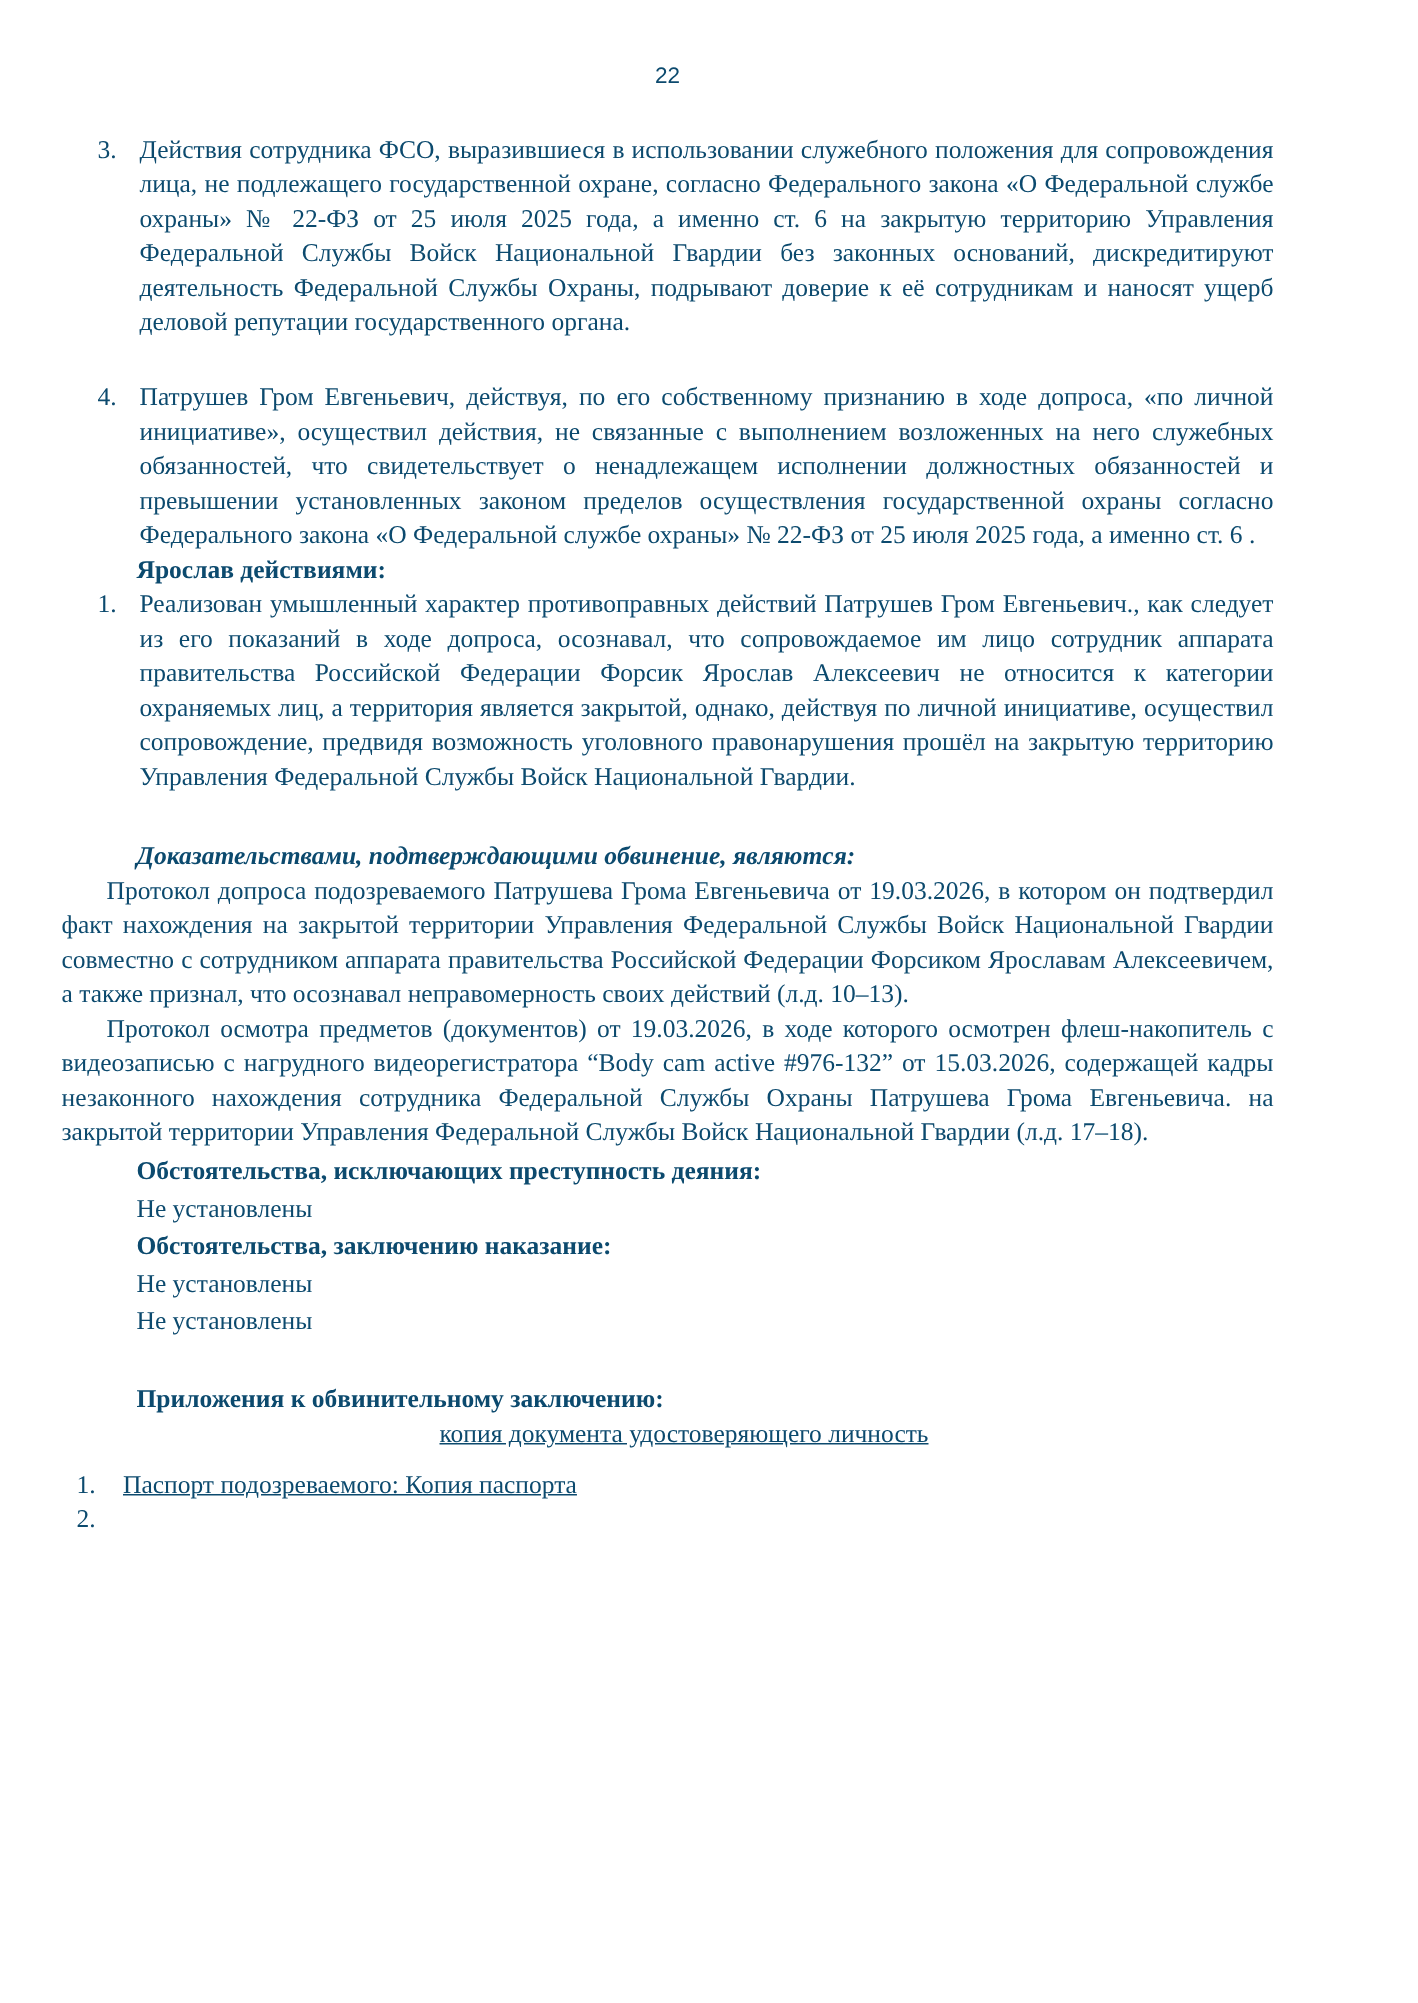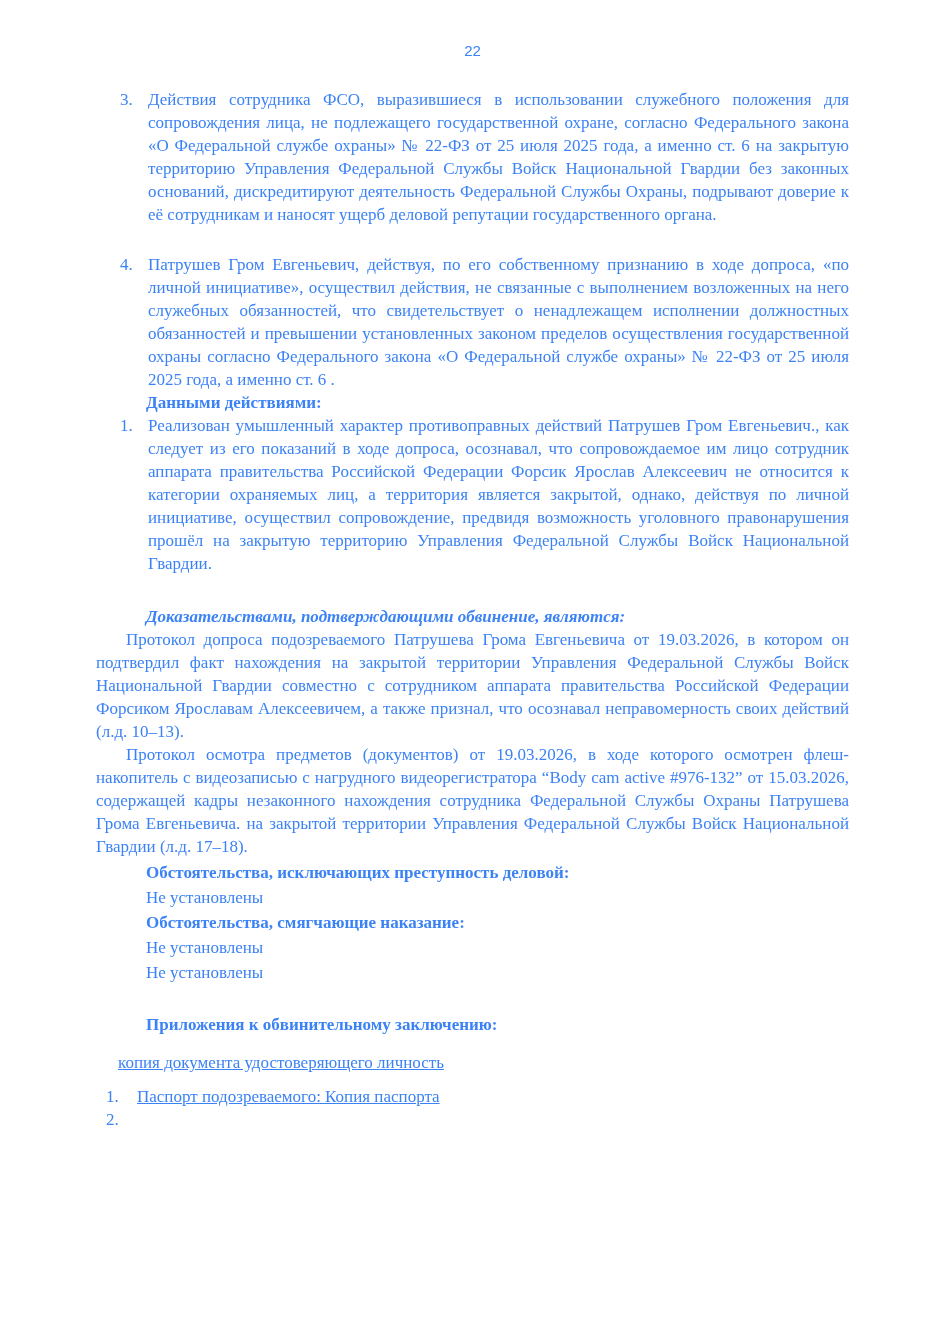--- a/index.html
+++ b/index.html
@@ -2,24 +2,24 @@
 <html><head>
 <meta charset="utf-8">
 <style>
   html, body { margin: 0; padding: 0; background: #ffffff; }
   .page {
     position: relative;
     width: 945px;
     height: 1335px;
     box-sizing: border-box;
     background: #ffffff;
-    color: #3b82f6;
+    color: #0c4a6e;
     font-family: "Liberation Serif", "DejaVu Serif", serif;
     font-size: 17px;
-    padding: 42px 96px 0 96px;
+    padding: 42px 96px 0 41px;
     overflow: hidden;
   }
   .page-number {
     font-family: "Liberation Sans", "DejaVu Sans", sans-serif;
     font-size: 15px;
     line-height: 17px;
     text-align: center;
   }
   
   .num-item {
@@ -44,23 +44,23 @@
     text-indent: 30px;
     line-height: 23px;
   }
   
   .circumstances { margin-top: 2px; line-height: 25px; }
   .circ-heading { font-weight: bold; padding-left: 50px; }
   .circ-value { padding-left: 50px; }
   
   #attachments-heading { margin-top: 28px; }
   .attach-sub {
-    margin-top: 15px;
     padding-left: 22px;
     line-height: 23px;
+    text-align: center;
   }
   .attach-sub .underlined { text-decoration: underline; }
   .attach-list { margin-top: 11px; }
   .attach-item {
     position: relative;
     padding-left: 41px;
     line-height: 23px;
   }
   .attach-item > .num { position: absolute; left: 10px; top: 0; }
   .attach-item > .text { text-decoration: underline; text-align: center; }
@@ -75,36 +75,36 @@
   <div class="num-item" id="finding-3">
     <span class="num">3.</span>
     <span>Действия сотрудника ФСО, выразившиеся в использовании служебного положения для сопровождения лица, не подлежащего государственной охране, согласно Федерального закона «О Федеральной службе охраны» № 22-ФЗ от 25 июля 2025 года, а именно ст. 6  на закрытую территорию Управления Федеральной Службы Войск Национальной Гвардии  без законных оснований, дискредитируют деятельность Федеральной Службы Охраны, подрывают доверие к её сотрудникам и наносят ущерб деловой репутации государственного органа.</span>
   </div>
 
   <div class="num-item" id="finding-4">
     <span class="num">4.</span>
     <span>Патрушев Гром Евгеньевич, действуя, по его собственному признанию в ходе допроса, «по личной инициативе», осуществил действия, не связанные с выполнением возложенных на него служебных обязанностей, что свидетельствует о ненадлежащем исполнении должностных обязанностей и превышении установленных законом пределов осуществления государственной охраны согласно Федерального закона «О Федеральной службе охраны» № 22-ФЗ от 25 июля 2025 года, а именно ст. 6 .</span>
   </div>
 
-  <div class="section-heading">Данными действиями:</div>
+  <div class="section-heading">Ярослав действиями:</div>
 
   <div class="num-item" id="action-1">
     <span class="num">1.</span>
     <span>Реализован умышленный характер противоправных действий  Патрушев Гром Евгеньевич., как следует из его показаний в ходе допроса, осознавал, что сопровождаемое им лицо сотрудник аппарата правительства Российской Федерации Форсик Ярослав Алексеевич  не относится к категории охраняемых лиц, а территория является закрытой, однако, действуя по личной инициативе, осуществил сопровождение, предвидя возможность уголовного правонарушения прошёл на закрытую территорию Управления Федеральной Службы Войск Национальной Гвардии.</span>
   </div>
 
   <div class="section-heading" id="evidence-heading">Доказательствами, подтверждающими обвинение, являются:</div>
 
   <div class="body-para">Протокол допроса подозреваемого Патрушева Грома Евгеньевича от 19.03.2026, в котором он подтвердил факт нахождения на закрытой территории Управления Федеральной Службы Войск Национальной Гвардии совместно с сотрудником аппарата правительства Российской Федерации Форсиком Ярославам Алексеевичем, а также признал, что осознавал неправомерность своих действий (л.д. 10–13).</div>
   <div class="body-para">Протокол осмотра предметов (документов) от 19.03.2026, в ходе которого осмотрен флеш-накопитель с видеозаписью с нагрудного видеорегистратора “Body cam active #976-132” от 15.03.2026, содержащей кадры незаконного нахождения сотрудника Федеральной Службы Охраны Патрушева Грома Евгеньевича. на закрытой территории Управления Федеральной Службы Войск Национальной Гвардии (л.д. 17–18).</div>
 
   <div class="circumstances">
-    <div class="circ-heading">Обстоятельства, исключающих преступность деловой:</div>
+    <div class="circ-heading">Обстоятельства, исключающих преступность деяния:</div>
     <div class="circ-value">Не установлены</div>
-    <div class="circ-heading">Обстоятельства, смягчающие наказание:</div>
+    <div class="circ-heading">Обстоятельства, заключению наказание:</div>
     <div class="circ-value">Не установлены</div>
     <div class="circ-value">Не установлены</div>
   </div>
 
   <div class="section-heading" id="attachments-heading">Приложения к обвинительному заключению:</div>
 
   <div class="attach-sub">
     <span class="underlined">копия документа удостоверяющего личность</span>
   </div>
 

